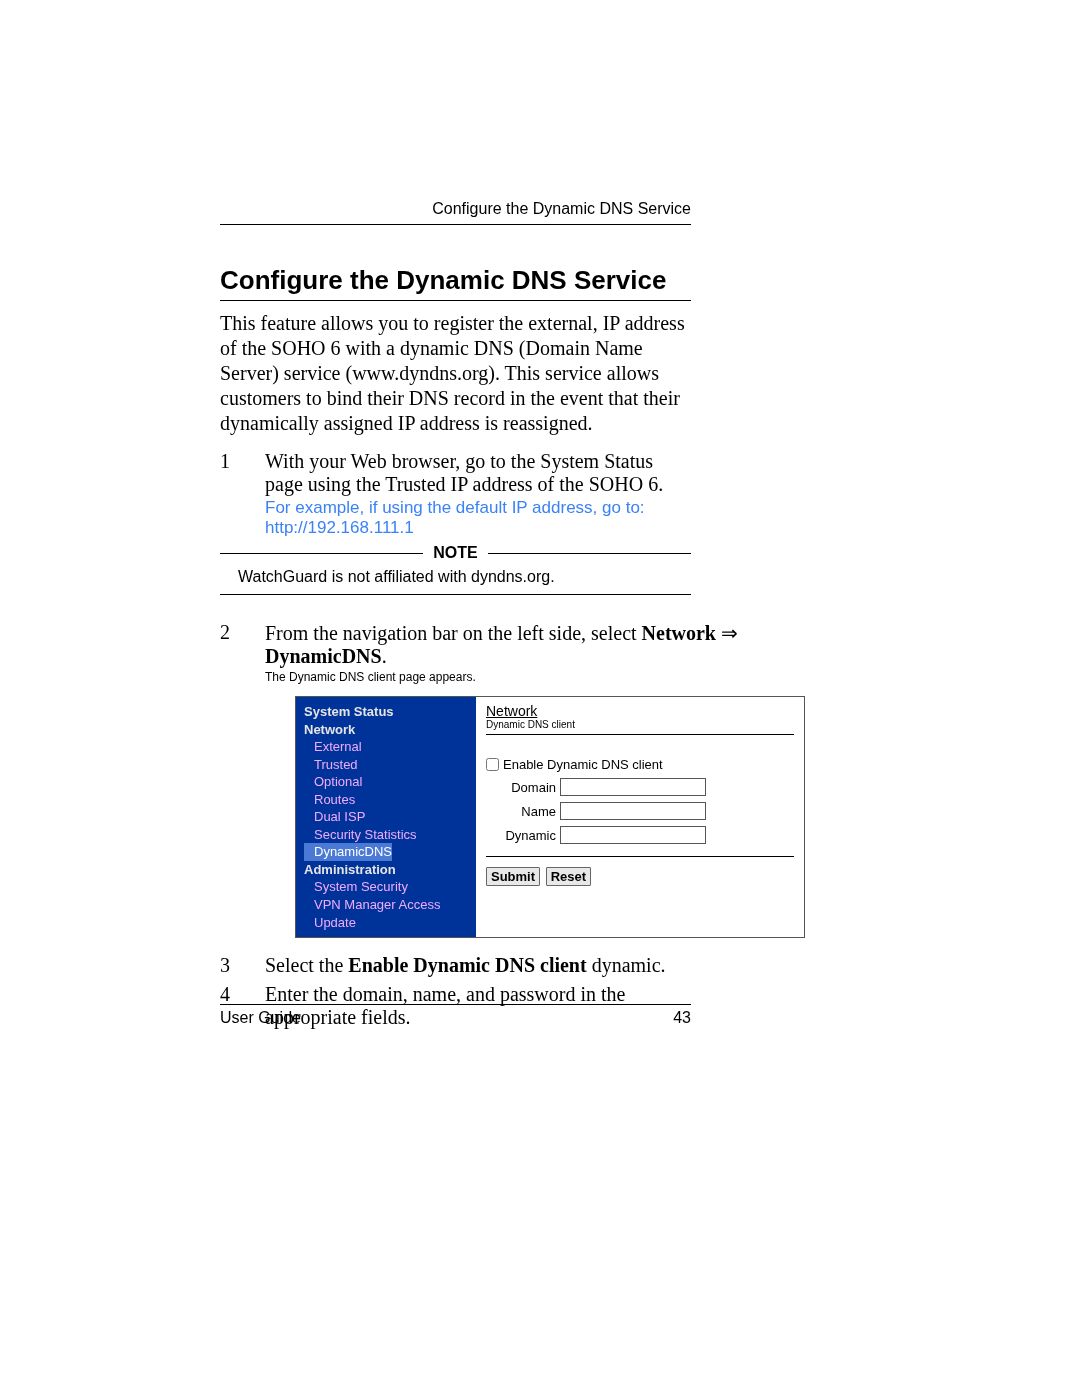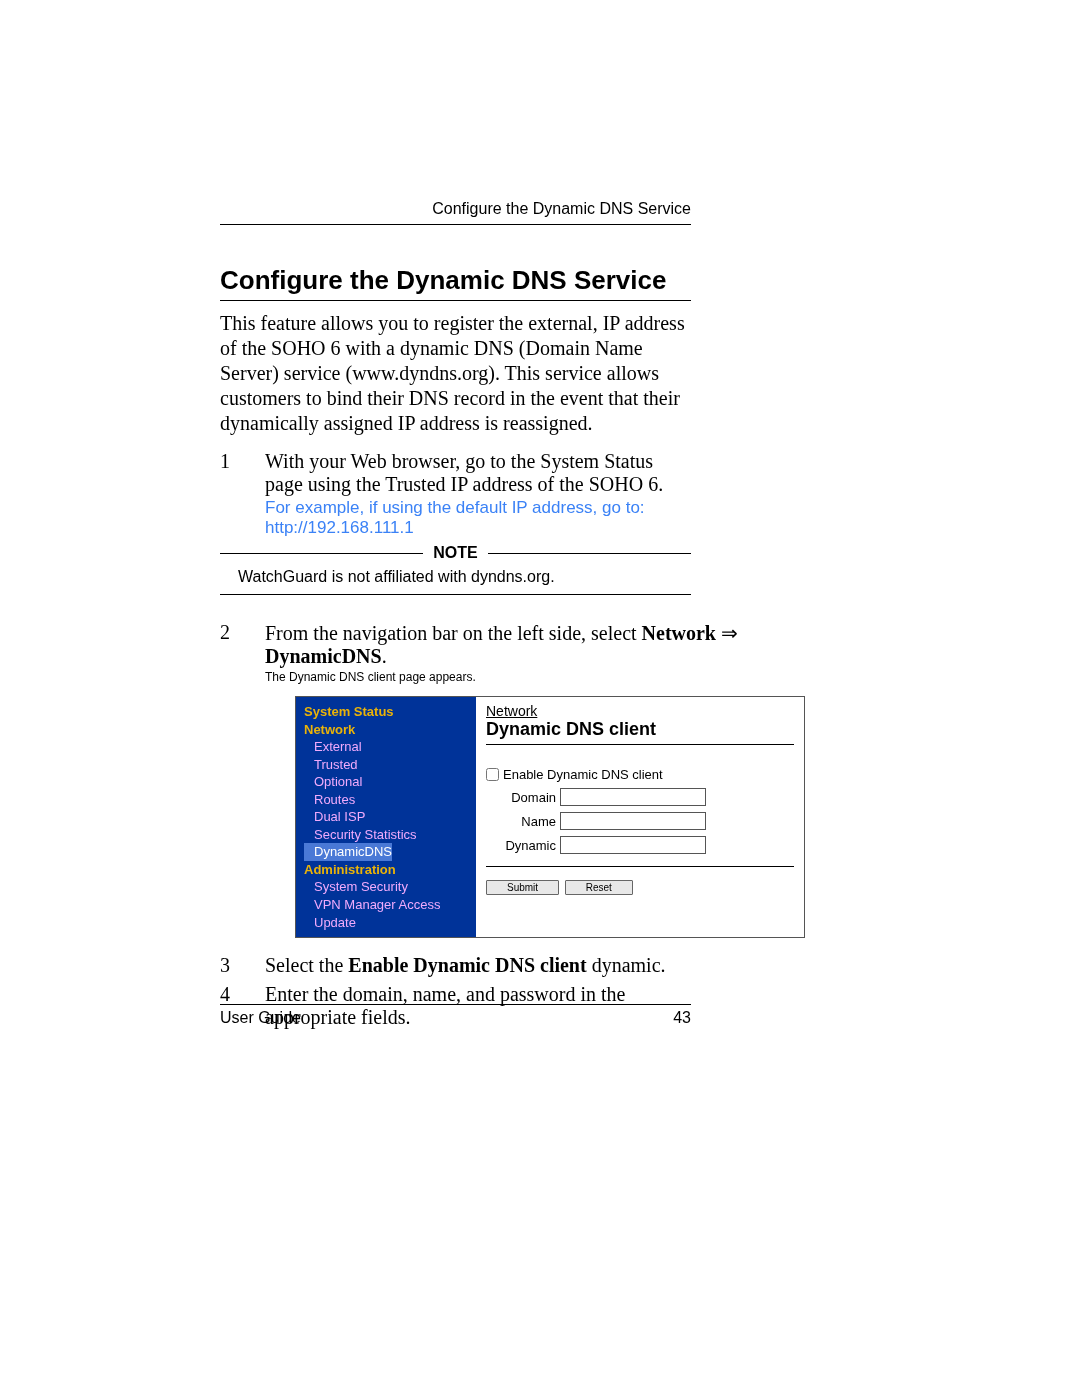--- a/index.html
+++ b/index.html
@@ -115,21 +115,21 @@
     background: #003399;
     color: #fff;
     width: 180px;
     box-sizing: border-box;
     padding: 6px 6px 6px 8px;
     font-size: 13px;
     line-height: 1.35;
   }
   .sidebar .bold {
     font-weight: 700;
-    color: #eab308;
+    color: #e5e5e5;
   }
   .sidebar .item {
     color: #f0abfc;
     padding-left: 10px;
   }
   .sidebar .selected {
     background: #4a79d6;
     color: #fff;
     padding-left: 10px;
     display: inline-block;
@@ -138,22 +138,22 @@
     flex: 1;
     background: #fff;
     padding: 6px 10px 10px 10px;
   }
   .pane .bc {
     font-size: 14px;
     text-decoration: underline;
     color: #000;
   }
   .pane .title {
-    font-size: 18px;
-    font-weight: 700;
+    font-size: 10px;
+    font-weight: 400;
     margin-bottom: 4px;
   }
   .pane hr {
     border: none;
     border-top: 1px solid #000;
     margin: 2px 0 22px 0;
   }
   .pane .row {
     display: flex;
     align-items: center;
@@ -174,25 +174,26 @@
     padding: 0 2px;
   }
   .pane input[type=checkbox] {
     margin: 0 4px 0 0;
   }
   .pane .btns {
     margin-top: 6px;
   }
   .pane button {
     font-family: Arial, Helvetica, sans-serif;
-    font-size: 10px;
-    padding: 1px 20px;
+    font-size: 13px;
+    padding: 1px 4px;
     background: #e8e8e8;
     border: 1px solid #666;
     border-radius: 1px;
+    font-weight: bold;
   }
   .pane hr.sep2 {
     border: none;
     border-top: 1px solid #000;
     margin: 12px 0 6px 0;
   }
 
   .footer {
     position: absolute;
     left: 220px;

